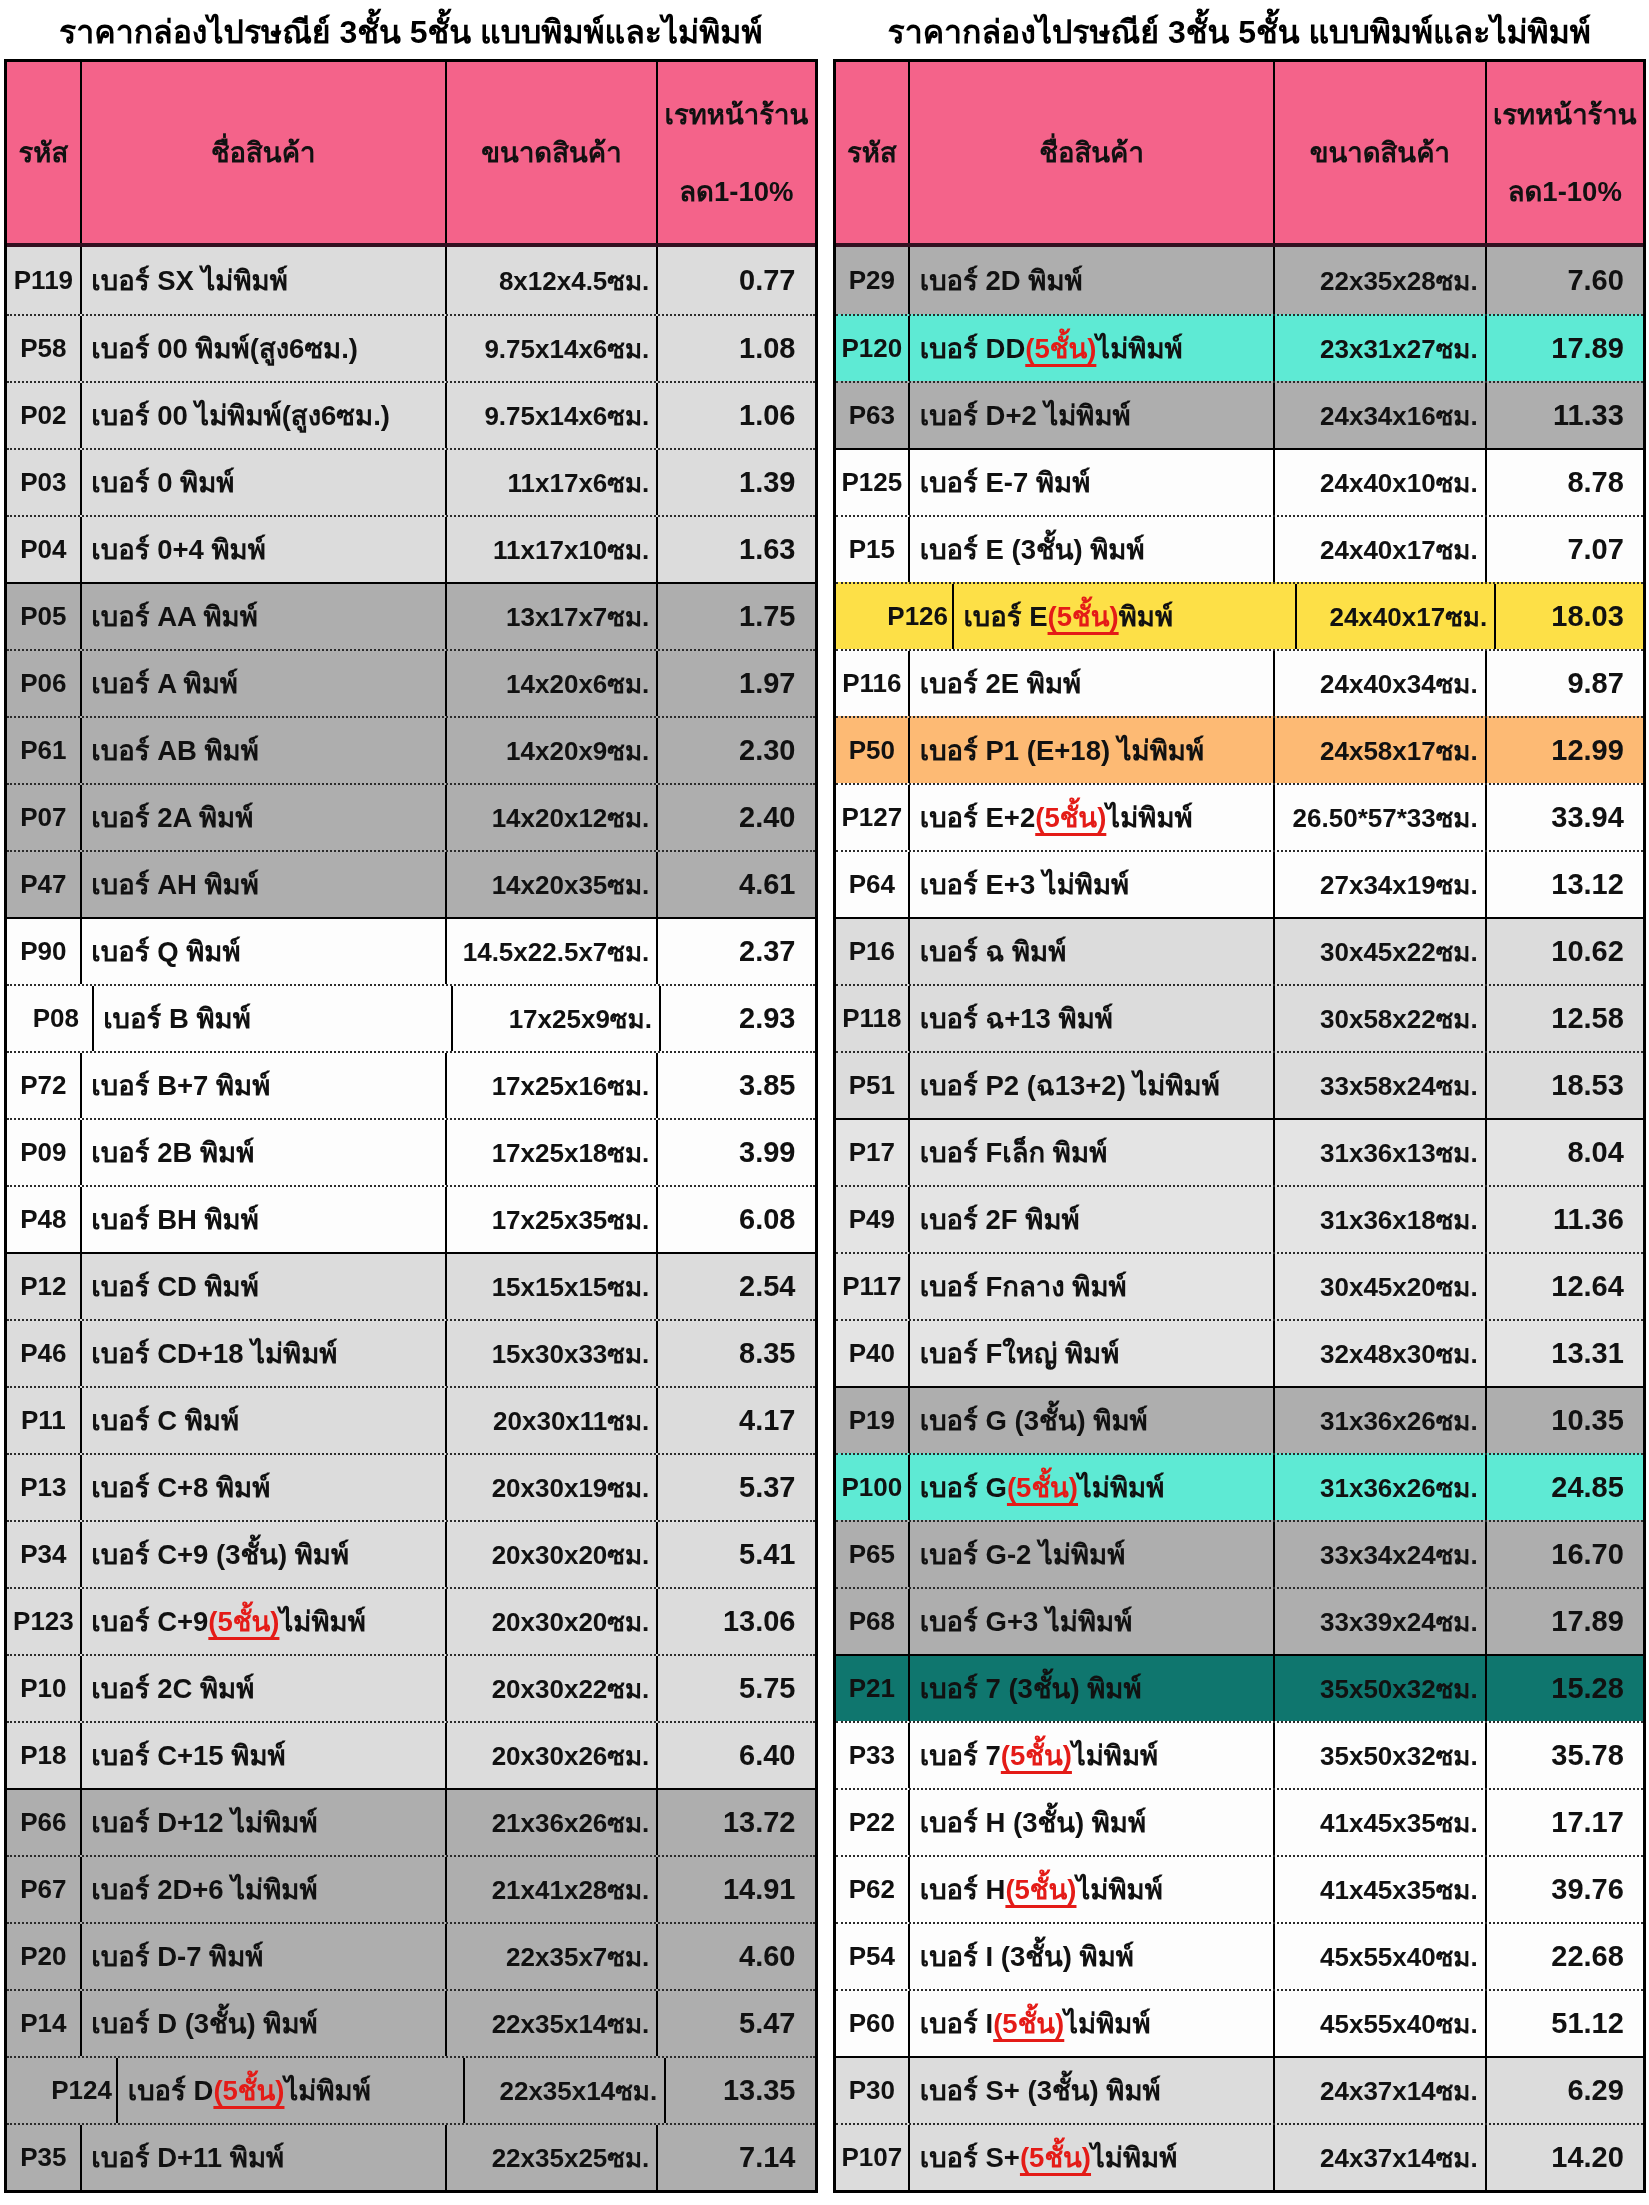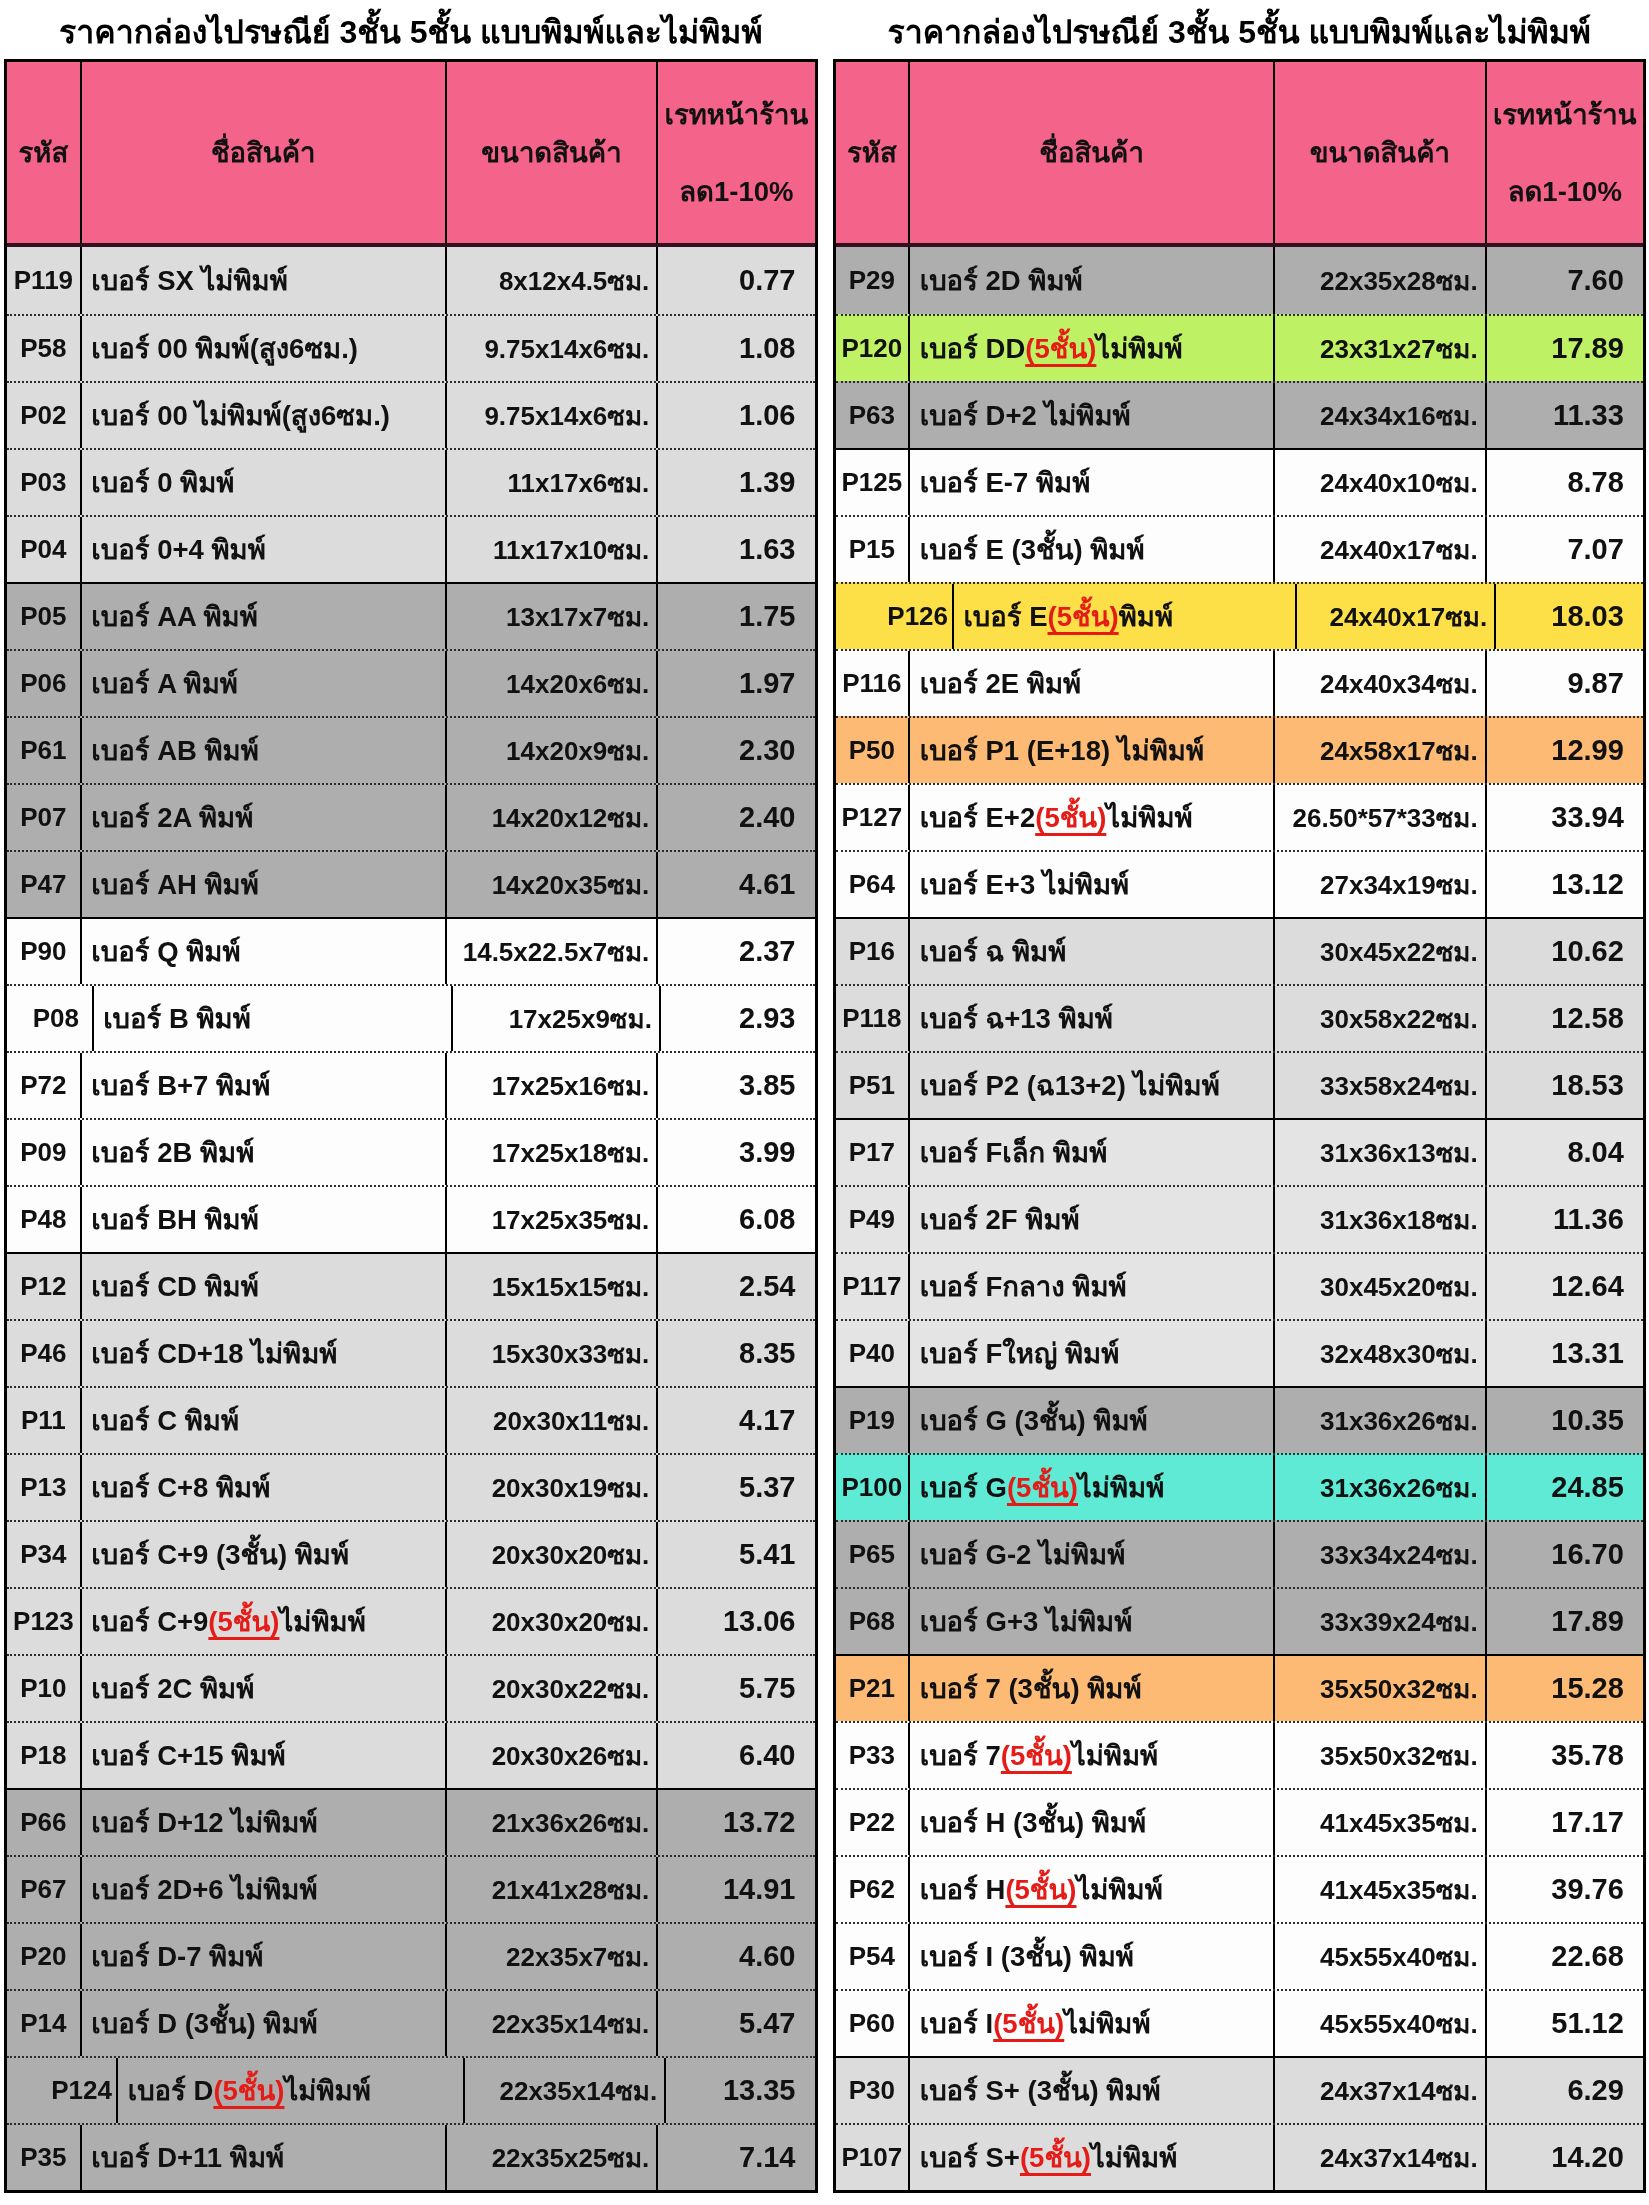--- a/index.html
+++ b/index.html
@@ -320,21 +320,21 @@
       </div>
       <div class="tbody">
           <div class="row" style="background: rgb(174, 174, 174);">
             <div class="cell cl-code">P29</div>
             <div class="cell cl-name">
               <span>เบอร์ 2D พิมพ์</span>
             </div>
             <div class="cell cl-size">22x35x28ซม.</div>
             <div class="cell cl-price">7.60</div>
           </div>
-          <div class="row" style="background: #bef264;">
+          <div class="row" style="background: #5eead4;">
             <div class="cell cl-code">P120</div>
             <div class="cell cl-name">
               <span>เบอร์ DD </span>
               <span class="red-seg" style="color: rgb(228, 27, 23); text-decoration-color: rgb(228, 27, 23);">(5ชั้น)</span>
               <span> ไม่พิมพ์</span>
             </div>
             <div class="cell cl-size">23x31x27ซม.</div>
             <div class="cell cl-price">17.89</div>
           </div>
           <div class="row" style="background: rgb(174, 174, 174);">
@@ -488,21 +488,21 @@
             <div class="cell cl-price">16.70</div>
           </div>
           <div class="row" style="background: rgb(174, 174, 174);">
             <div class="cell cl-code">P68</div>
             <div class="cell cl-name">
               <span>เบอร์ G+3 ไม่พิมพ์</span>
             </div>
             <div class="cell cl-size">33x39x24ซม.</div>
             <div class="cell cl-price">17.89</div>
           </div>
-          <div class="row group-start" style="background: #fdba74; text-align: right;">
+          <div class="row group-start" style="background: #0f766e; text-align: right;">
             <div class="cell cl-code">P21</div>
             <div class="cell cl-name">
               <span>เบอร์ 7 (3ชั้น) พิมพ์</span>
             </div>
             <div class="cell cl-size">35x50x32ซม.</div>
             <div class="cell cl-price">15.28</div>
           </div>
           <div class="row" style="background: rgb(253, 253, 253);">
             <div class="cell cl-code">P33</div>
             <div class="cell cl-name">

